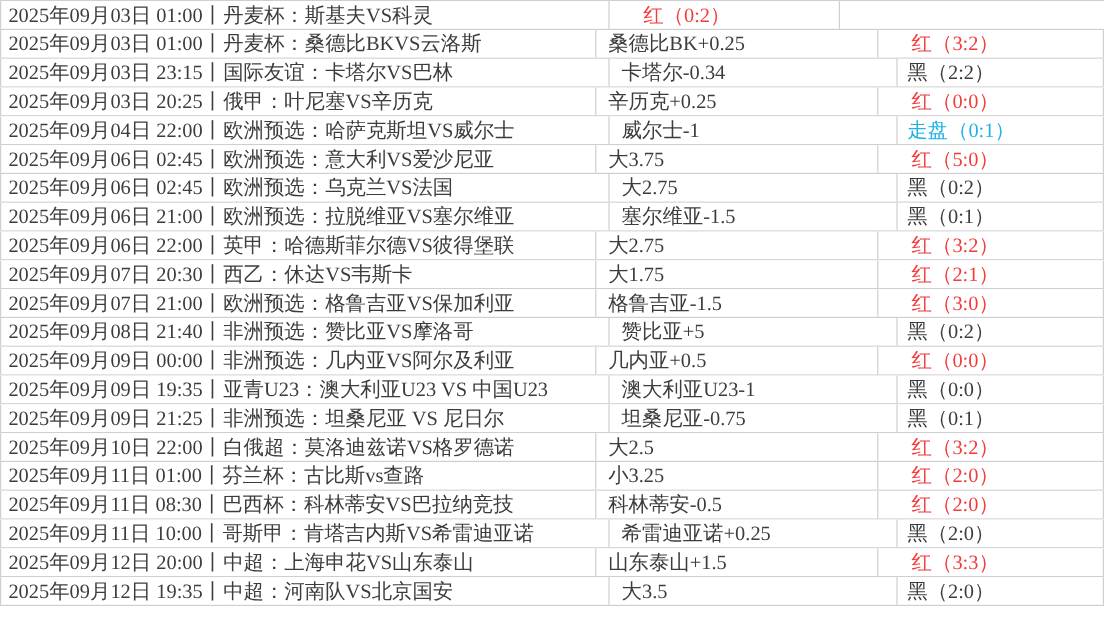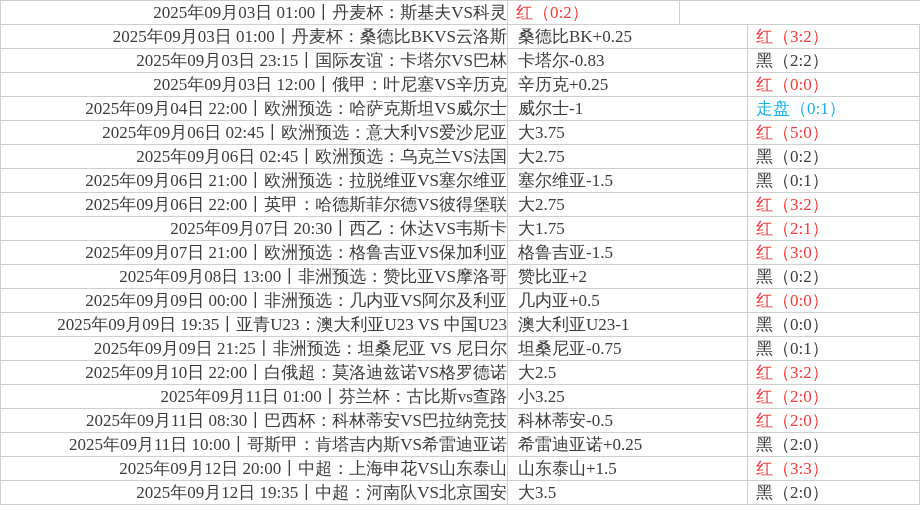--- a/index.html
+++ b/index.html
@@ -22,51 +22,51 @@
     display:flex;height:24px;line-height:23px;
     box-sizing:border-box;
     border-bottom:1px solid var(--border);
     background:#fff;
   }
   .cell{
     box-sizing:border-box;
     border-right:1px solid var(--border);
     overflow:hidden;white-space:nowrap;
   }
-  .cell:first-child{border-left:1px solid var(--border);text-align:right;}
+  .cell:first-child{border-left:1px solid var(--border);}
   .c1{width:508px;padding-left:6px;}
   .c2{width:240px;padding-left:10px;}
   .c3{width:172px;padding-left:8px;}
-  .result.red{color:var(--red);}
+  .result.red{color:var(--red);margin-left:20px;}
   .result.black{color:var(--text);}
   .result.push{color:var(--blue);}
 </style>
 </head>
 <body>
 
 <div class="table">
   <div class="row">
     <div class="cell c1">2025年09月03日  01:00丨丹麦杯：斯基夫VS科灵</div>
     <div class="cell c3 result red">红（0:2）</div>
   </div>
 
   <div class="row">
     <div class="cell c1">2025年09月03日  01:00丨丹麦杯：桑德比BKVS云洛斯</div>
     <div class="cell c2">桑德比BK+0.25</div>
     <div class="cell c3 result red">红（3:2）</div>
   </div>
 
   <div class="row">
     <div class="cell c1">2025年09月03日  23:15丨国际友谊：卡塔尔VS巴林</div>
-    <div class="cell c2">卡塔尔-0.83</div>
+    <div class="cell c2">卡塔尔-0.34</div>
     <div class="cell c3 result black">黑（2:2）</div>
   </div>
 
   <div class="row">
-    <div class="cell c1">2025年09月03日  12:00丨俄甲：叶尼塞VS辛历克</div>
+    <div class="cell c1">2025年09月03日  20:25丨俄甲：叶尼塞VS辛历克</div>
     <div class="cell c2">辛历克+0.25</div>
     <div class="cell c3 result red">红（0:0）</div>
   </div>
 
   <div class="row">
     <div class="cell c1">2025年09月04日  22:00丨欧洲预选：哈萨克斯坦VS威尔士</div>
     <div class="cell c2">威尔士-1</div>
     <div class="cell c3 result push">走盘（0:1）</div>
   </div>
 
@@ -101,22 +101,22 @@
     <div class="cell c3 result red">红（2:1）</div>
   </div>
 
   <div class="row">
     <div class="cell c1">2025年09月07日  21:00丨欧洲预选：格鲁吉亚VS保加利亚</div>
     <div class="cell c2">格鲁吉亚-1.5</div>
     <div class="cell c3 result red">红（3:0）</div>
   </div>
 
   <div class="row">
-    <div class="cell c1">2025年09月08日  13:00丨非洲预选：赞比亚VS摩洛哥</div>
-    <div class="cell c2">赞比亚+2</div>
+    <div class="cell c1">2025年09月08日  21:40丨非洲预选：赞比亚VS摩洛哥</div>
+    <div class="cell c2">赞比亚+5</div>
     <div class="cell c3 result black">黑（0:2）</div>
   </div>
 
   <div class="row">
     <div class="cell c1">2025年09月09日  00:00丨非洲预选：几内亚VS阿尔及利亚</div>
     <div class="cell c2">几内亚+0.5</div>
     <div class="cell c3 result red">红（0:0）</div>
   </div>
 
   <div class="row">

